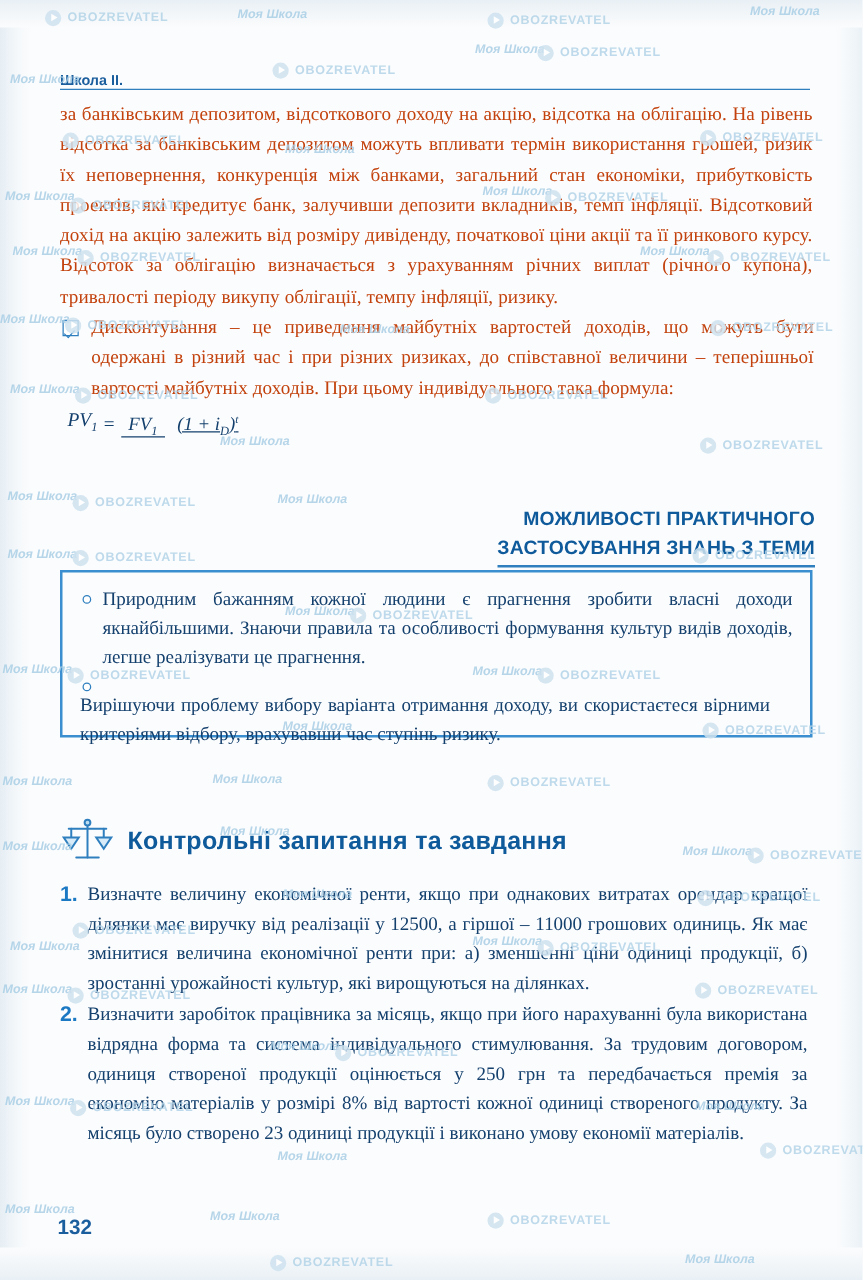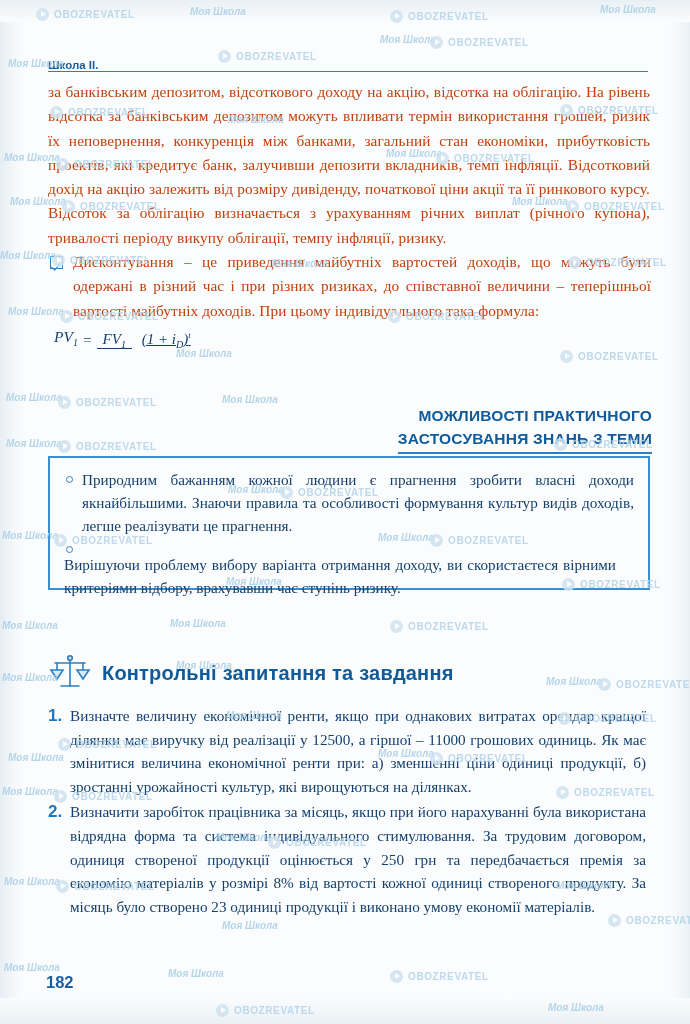--- a/index.html
+++ b/index.html
@@ -309,21 +309,21 @@
     <div class="task">
       <span class="tnum">1.</span>
       <div class="ttext">Визначте величину економічної ренти, якщо при однакових витратах орендар кращої ділянки має виручку від реалізації у 12500, а гіршої – 11000 грошових одиниць. Як має змінитися величина економічної ренти при: а) зменшенні ціни одиниці продукції, б) зростанні урожайності культур, які вирощуються на ділянках.</div>
     </div>
     <div class="task">
       <span class="tnum">2.</span>
       <div class="ttext">Визначити заробіток працівника за місяць, якщо при його нарахуванні була використана відрядна форма та система індивідуального стимулювання. За трудовим договором, одиниця створеної продукції оцінюється у 250 грн та передбачається премія за економію матеріалів у розмірі 8% від вартості кожної одиниці створеного продукту. За місяць було створено 23 одиниці продукції і виконано умову економії матеріалів.</div>
     </div>
   </div>
 
-  <div class="folio">182</div>
+  <div class="folio">132</div>
 
   <div class="wm-layer">
 
     <div class="wm obz" style="left:36px; top:8px;">
         <span class="badge"></span>
         <span>OBOZREVATEL</span>
       </div>
     <div class="wm school" style="left:190px; top:6px;">
         <span>Моя Школа</span>
       </div>

